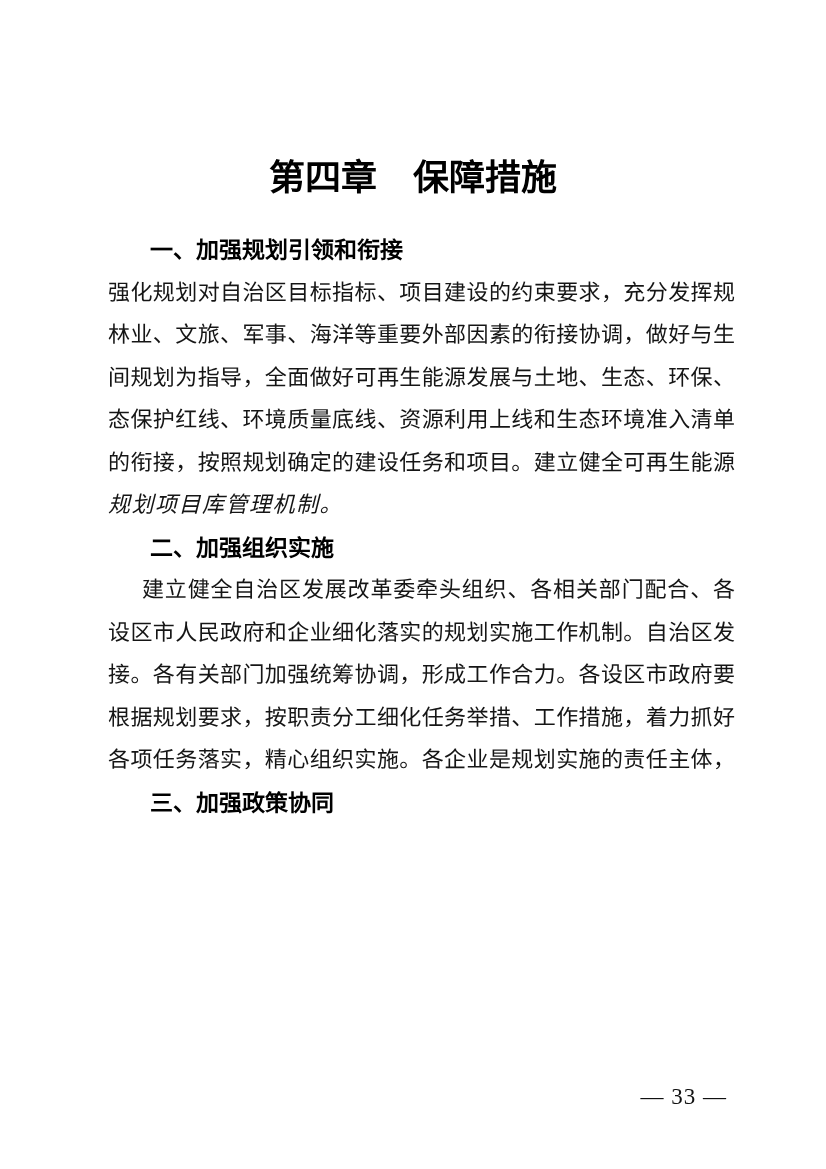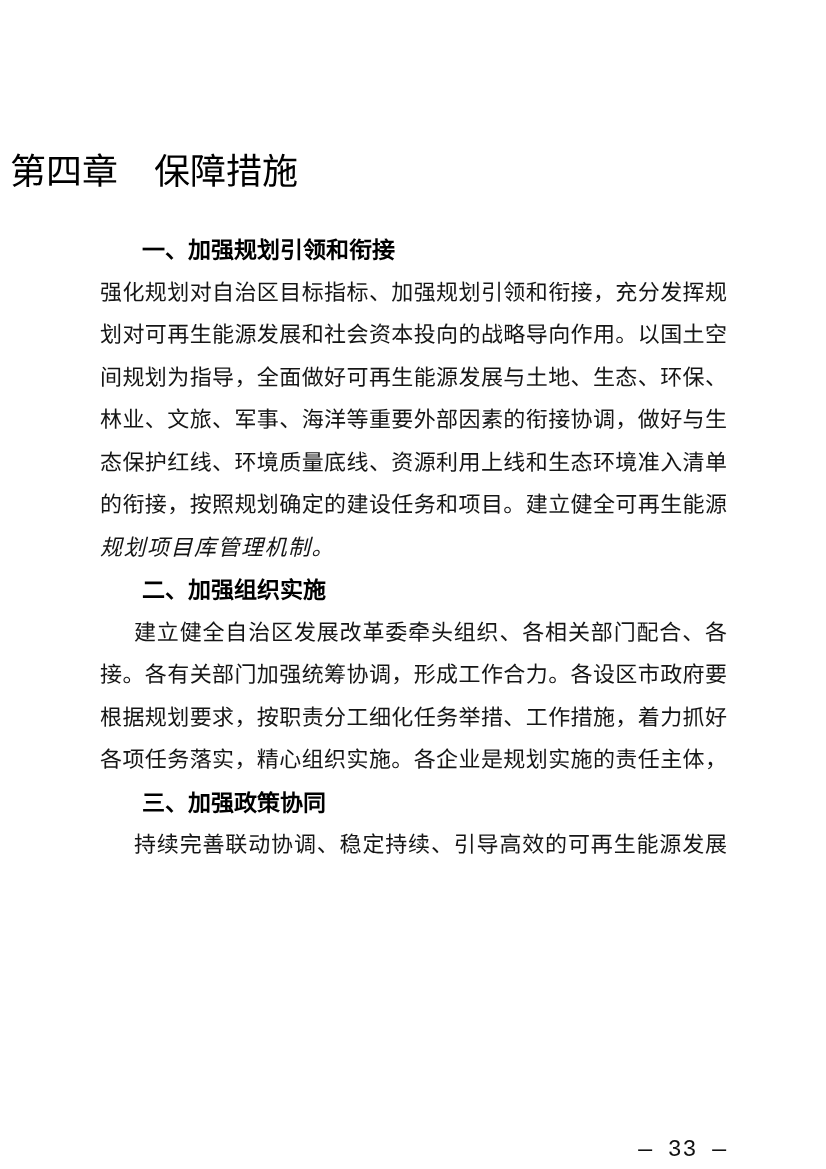--- a/index.html
+++ b/index.html
@@ -11,32 +11,32 @@
     position: relative;
     width: 826px;
     height: 1169px;
     margin: 0 auto;
     background: #ffffff;
     color: #111111;
     font-family: "Liberation Serif", "DejaVu Serif", serif;
     overflow: hidden;
   }
   .chapter-title {
-    margin: 10px;
+    margin: 16px;
     padding-top: 141px;
     font-size: 36px;
     line-height: 42px;
-    font-weight: normal;
-    text-align: left;
+    font-weight: bold;
+    text-align: center;
     font-family: "Liberation Serif", "DejaVu Serif", serif;
     color: #000000;
   }
   .content {
     position: absolute;
-    left: 100px;
+    left: 108px;
     top: 229px;
     width: 627px;
   }
   .line {
     font-size: 22px;
     line-height: 42.5px;
     height: 42.5px;
     white-space: nowrap;
     color: #151515;
   }
@@ -54,64 +54,60 @@
   }
   .sec-heading {
     font-family: "Liberation Sans", "DejaVu Sans", sans-serif;
     font-weight: bold;
     font-size: 23px;
     padding-left: 42px;
     color: #000000;
   }
   .page-number {
     position: absolute;
-    top: 1137px;
+    top: 1084px;
     right: 99px;
     font-size: 23px;
     letter-spacing: 1px;
     color: #111111;
-    font-family: Liberation Mono, monospace;
   }
 </style>
 </head>
 <body>
 
 <div class="page">
 
   <h1 class="chapter-title">第四章　保障措施</h1>
 
   <div class="content">
 
     <div>
       <div class="line sec-heading">一、加强规划引领和衔接</div>
       <div>
-        <div class="line stretch">强化规划对自治区目标指标、加强规划引领和衔接，充分发挥规</div>
-        <div class="line stretch">划对可再生能源发展和社会资本投向的战略导向作用。以国土空</div>
+        <div class="line stretch">强化规划对自治区目标指标、项目建设的约束要求，充分发挥规</div>
+        <div class="line stretch">林业、文旅、军事、海洋等重要外部因素的衔接协调，做好与生</div>
         <div class="line stretch">间规划为指导，全面做好可再生能源发展与土地、生态、环保、</div>
-        <div class="line stretch">林业、文旅、军事、海洋等重要外部因素的衔接协调，做好与生</div>
         <div class="line stretch">态保护红线、环境质量底线、资源利用上线和生态环境准入清单</div>
         <div class="line stretch">的衔接，按照规划确定的建设任务和项目。建立健全可再生能源</div>
         <div class="line end">规划项目库管理机制。</div>
       </div>
     </div>
 
     <div>
       <div class="line sec-heading">二、加强组织实施</div>
       <div>
         <div class="line first stretch">建立健全自治区发展改革委牵头组织、各相关部门配合、各</div>
+        <div class="line stretch">设区市人民政府和企业细化落实的规划实施工作机制。自治区发</div>
         <div class="line stretch">接。各有关部门加强统筹协调，形成工作合力。各设区市政府要</div>
         <div class="line stretch">根据规划要求，按职责分工细化任务举措、工作措施，着力抓好</div>
         <div class="line stretch">各项任务落实，精心组织实施。各企业是规划实施的责任主体，</div>
       </div>
     </div>
 
     <div>
       <div class="line sec-heading">三、加强政策协同</div>
-      <div>
-        <div class="line first stretch">持续完善联动协调、稳定持续、引导高效的可再生能源发展</div>
-      </div>
     </div>
 
   </div>
 
   <div class="page-number">— 33 —</div>
 
 </div>
 
 </body></html>

